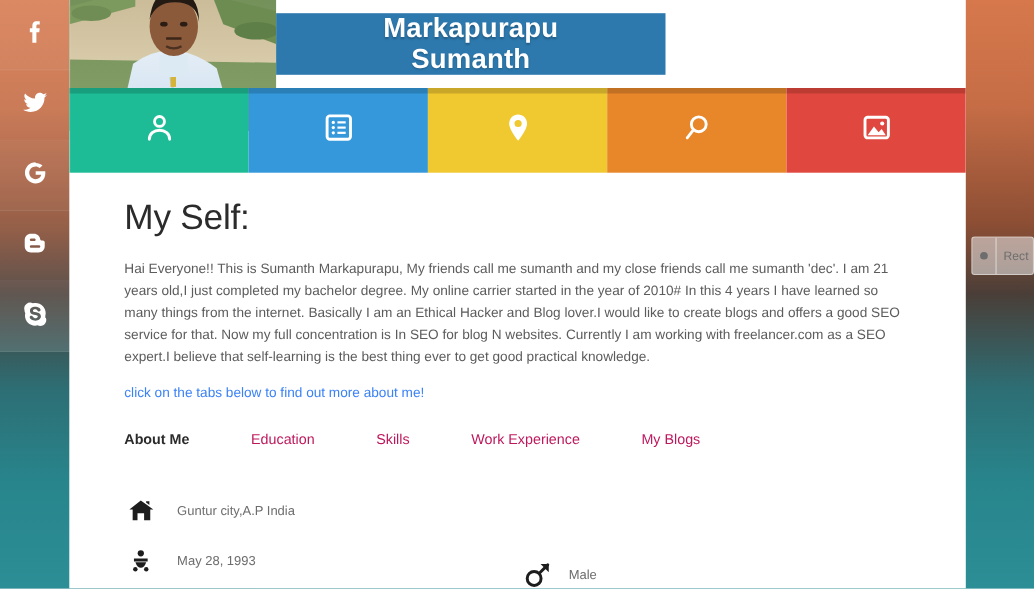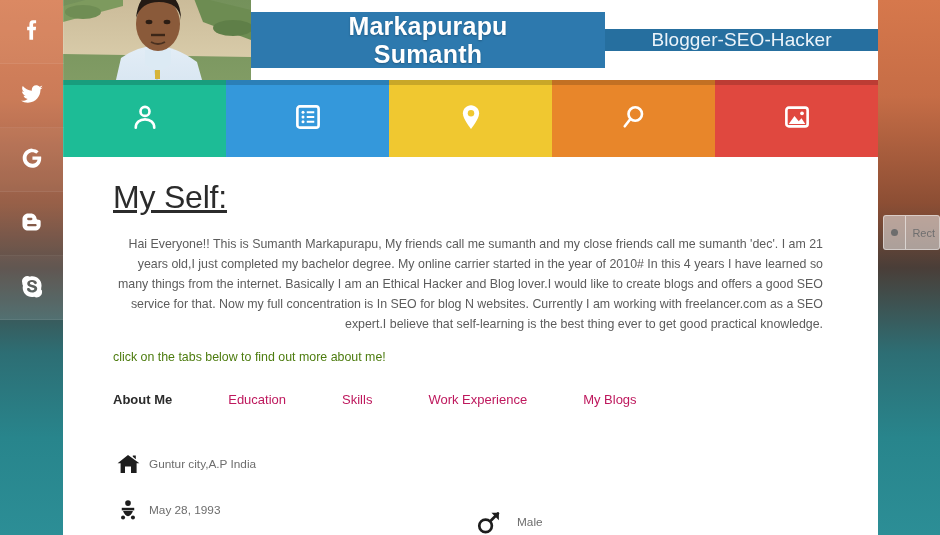--- a/index.html
+++ b/index.html
@@ -90,29 +90,28 @@
     content:""; position:absolute; left:0; right:0; top:0; height:5px;
     background:rgba(0,0,0,0.16);
   }
   .nav-tile svg { width:30px; height:30px; fill:none; stroke:#fff; stroke-width:2.1; }
   .nav-tile svg .solid { fill:#fff; stroke:none; }
 
   
   .content { padding:22px 50px 0 50px; }
   .page-title {
     font-size:32px; font-weight:400; color:#2b2b2b;
-    letter-spacing:-0.2px; margin-bottom:18px;text-decoration:underline;
+    letter-spacing:-0.2px; margin-bottom:18px;
   }
   .intro {
     font-size:12.4px; color:#5c5c5c; line-height:1.62;
     max-width:710px;
-    text-align:right;
   }
   .intro-note {
-    font-size:12.4px; color:#4d7c0f; margin-top:16px;
+    font-size:12.4px; color:#3b82f6; margin-top:16px;
   }
 
   
   .tabs { display:flex; margin-top:28px; gap:12px; }
   .tab {
     font-size:13px; color:#be185d; padding:0 22px 4px 22px;
     cursor:pointer; white-space:nowrap;
   }
   .tab:first-child{ padding-left:0; }
   .tab.active { color:#2b2b2b; font-weight:bold; }
@@ -123,21 +122,21 @@
   }
   .info-row { display:flex; align-items:center; height:46px; }
   .info-col { display:flex; align-items:center; }
   .info-col.left { width:360px; }
   .info-col.right { width:330px;margin-top:24px; }
   .info-ico {
     width:30px; display:flex; align-items:center; justify-content:center;
     color:#1f1f1f; flex:0 0 30px;
   }
   .info-ico svg { fill:#1d1d1d; }
-  .info-txt { font-size:11.8px; color:#6d6d6d; margin-left:6px; }
+  .info-txt { font-size:11.8px; color:#6d6d6d; margin-left:18px; }
   .info-txt.big-gap { margin-left:14px; }
 
   
   .recorder {
     position:absolute; right:0; top:215px; z-index:8;
     display:flex; align-items:center;
     background:rgba(236,236,236,0.55);
     border:1px solid rgba(255,255,255,0.45);
     border-radius:3px; height:35px; overflow:hidden;
   }
@@ -231,23 +230,20 @@
         <rect x="92" y="108" width="5" height="9" fill="#d6b43a"></rect>
         <path d="M64 120 l6 30" stroke="#b9cfe2" stroke-width="2" fill="none"></path>
       </svg>
     </div>
     <div class="title-block">
       <h1>
         <span>Markapurapu</span><br>
         <span>Sumanth</span>
       </h1>
     </div>
-    <div class="tagline-block">
-      <span>Blogger-SEO-Hacker</span>
-    </div>
   </div>
 
   <div class="nav-row">
     <div class="nav-tile" style="background:#1dbc96">
       <span>
         <svg viewBox="0 0 24 24">
             <circle cx="12" cy="7.5" r="3.6"></circle>
             <path d="M4.6 20.5c0-4.1 3.3-6.6 7.4-6.6s7.4 2.5 7.4 6.6" stroke-linecap="round"></path>
           </svg>
       </span>

